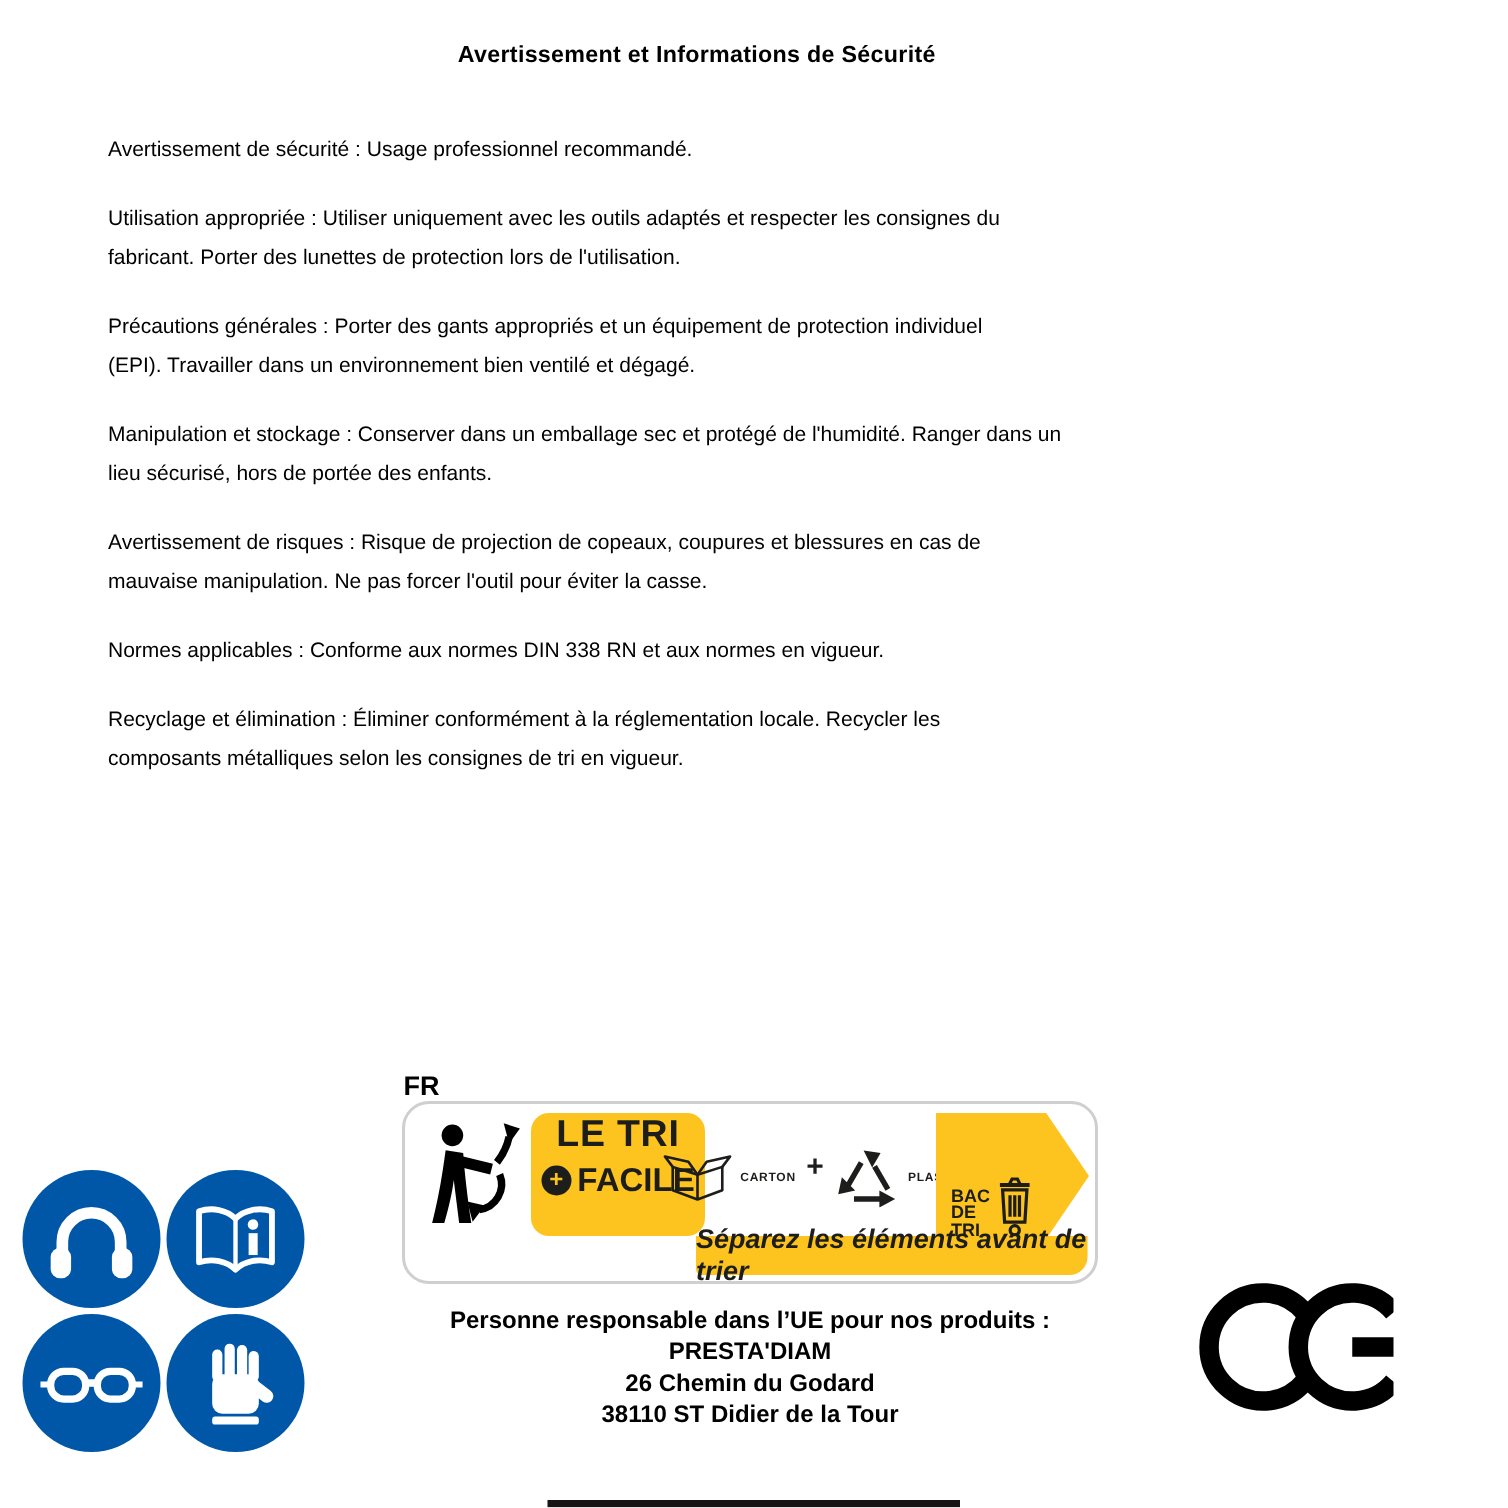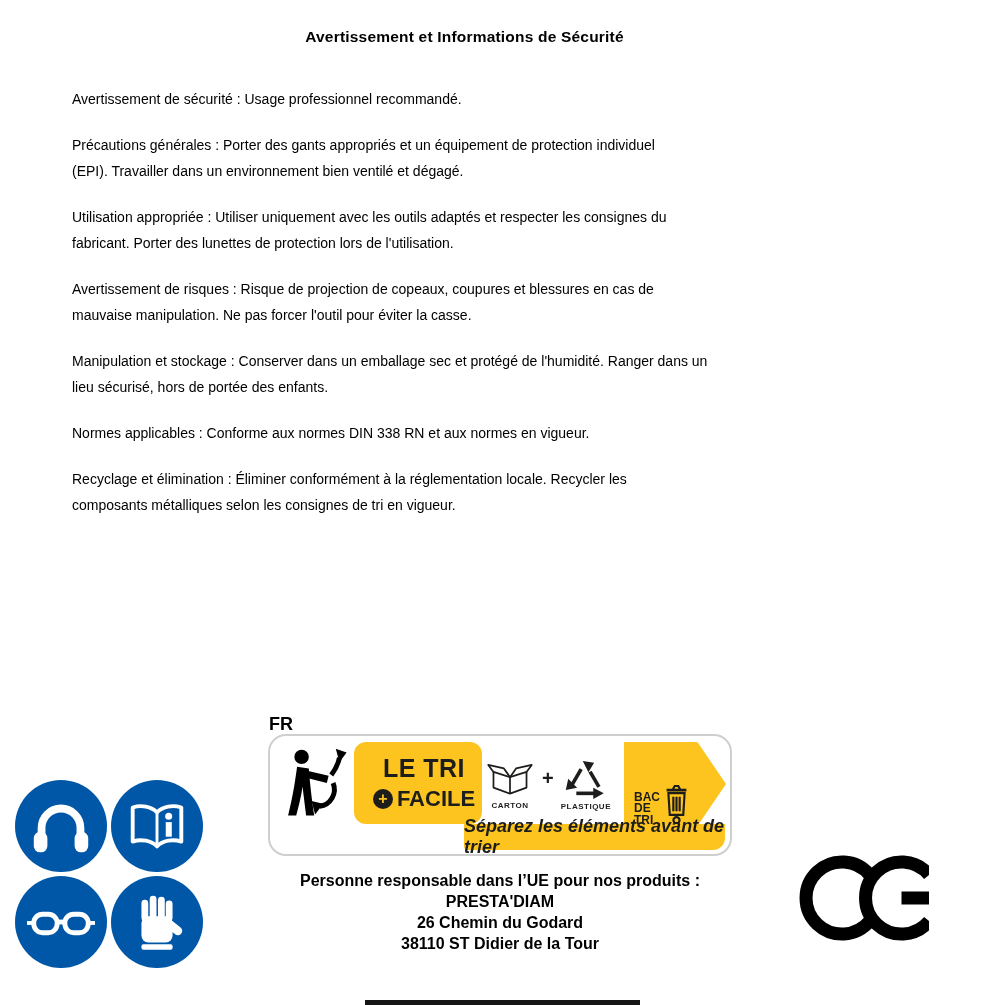--- a/index.html
+++ b/index.html
@@ -20,35 +20,35 @@
   
   .fr-label{position:absolute;left:269px;top:714px;font-size:18px;font-weight:bold;}
   .tri-label{
     position:absolute;left:268px;top:734px;width:464px;height:122px;
     background:#fff;border:2px solid #cfcfcf;border-radius:18px;box-sizing:border-box;
   }
   .triman{position:absolute;left:10px;top:8px;width:72px;height:78px;}
   .tri-yellow{
     position:absolute;left:84px;top:6px;width:116px;height:82px;
     background:var(--label-yellow,#fdc41f);border-radius:12px;
-    display:flex;flex-direction:column;align-items:center;justify-content:center;gap:3px;
-    color:var(--label-dark,#1d1d1b);font-weight:800;padding-left:12px;
+    display:flex;flex-direction:column;align-items:center;gap:3px;
+    color:var(--label-dark,#1d1d1b);font-weight:800;
   }
   .tri-line1{font-size:25px;letter-spacing:.5px;}
   .tri-line2{font-size:22px;display:flex;align-items:center;gap:4px;}
   .plus-circle{
     width:20px;height:20px;border-radius:50%;background:var(--label-dark,#1d1d1b);
     color:var(--label-yellow,#fdc41f);font-size:16px;font-weight:bold;
     display:flex;align-items:center;justify-content:center;line-height:1;
   }
   .materials{
     position:absolute;left:202px;top:8px;width:152px;height:80px;
     display:flex;align-items:center;justify-content:center;gap:7px;
   }
-  .material{display:flex;flex-direction:column;align-items:center;gap:3px;}
+  .material{display:flex;flex-direction:row;align-items:center;gap:3px;}
   .material .mat-label{font-size:8px;font-weight:bold;letter-spacing:.5px;color:var(--label-dark,#1d1d1b);}
   .mat-plus{font-size:20px;font-weight:bold;color:var(--label-dark,#1d1d1b);margin-bottom:12px;}
   .pennant{
     position:absolute;left:354px;top:6px;width:102px;height:84px;
     background:var(--label-yellow,#fdc41f);
     clip-path:polygon(0 0,72% 0,100% 50%,72% 100%,0 100%);
     display:flex;align-items:flex-end;box-sizing:border-box;padding-left:10px;gap:3px;
   }
   .bac-text{font-size:12px;line-height:11.5px;font-weight:800;color:var(--label-dark,#1d1d1b);}
   .tagline{
@@ -81,28 +81,28 @@
 </style>
 </head>
 <body>
 
 <div class="page">
 
   <div class="title">Avertissement et Informations de Sécurité</div>
 
   <div class="content">
     <p>Avertissement de sécurité : Usage professionnel recommandé.</p>
+    <p>Utilisation appropriée : Utiliser uniquement avec les outils adaptés et respecter les consignes du
+fabricant. Porter des lunettes de protection lors de l'utilisation.</p>
     <p>Précautions générales : Porter des gants appropriés et un équipement de protection individuel
 (EPI). Travailler dans un environnement bien ventilé et dégagé.</p>
-    <p>Utilisation appropriée : Utiliser uniquement avec les outils adaptés et respecter les consignes du
-fabricant. Porter des lunettes de protection lors de l'utilisation.</p>
+    <p>Manipulation et stockage : Conserver dans un emballage sec et protégé de l'humidité. Ranger dans un
+lieu sécurisé, hors de portée des enfants.</p>
     <p>Avertissement de risques : Risque de projection de copeaux, coupures et blessures en cas de
 mauvaise manipulation. Ne pas forcer l'outil pour éviter la casse.</p>
-    <p>Manipulation et stockage : Conserver dans un emballage sec et protégé de l'humidité. Ranger dans un
-lieu sécurisé, hors de portée des enfants.</p>
     <p>Normes applicables : Conforme aux normes DIN 338 RN et aux normes en vigueur.</p>
     <p>Recyclage et élimination : Éliminer conformément à la réglementation locale. Recycler les
 composants métalliques selon les consignes de tri en vigueur.</p>
   </div>
 
   <div class="fr-label">FR</div>
 
   <div class="tri-label">
 
     <svg class="triman" viewBox="0 0 80 80">

